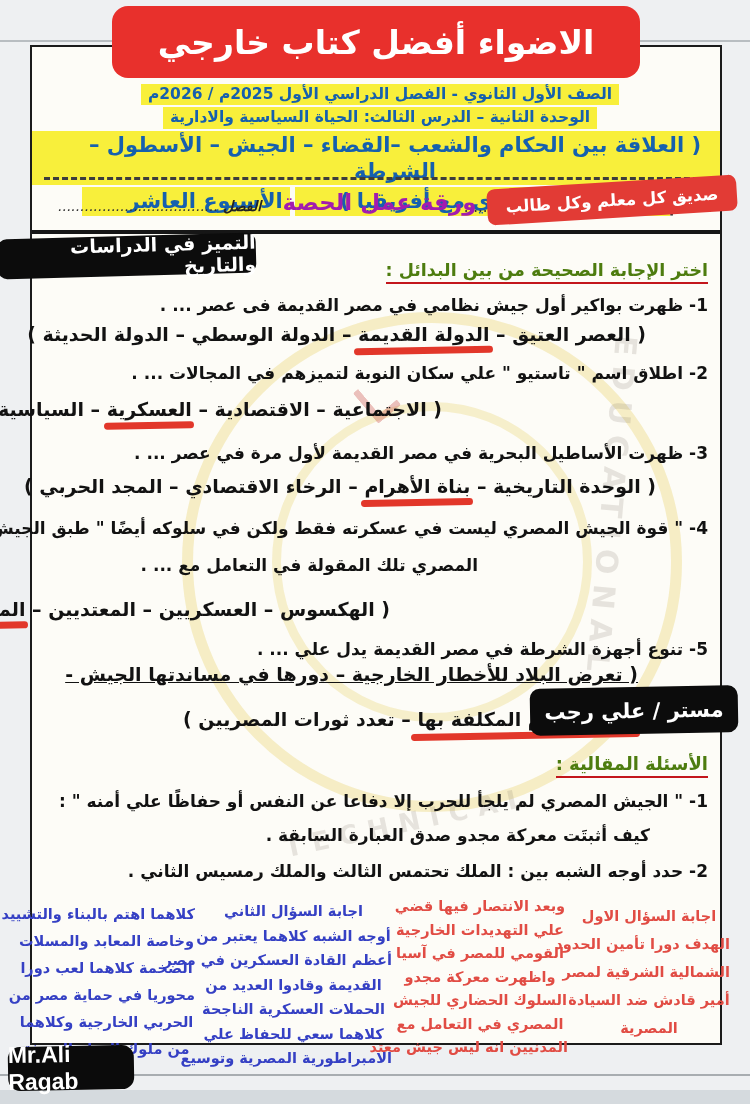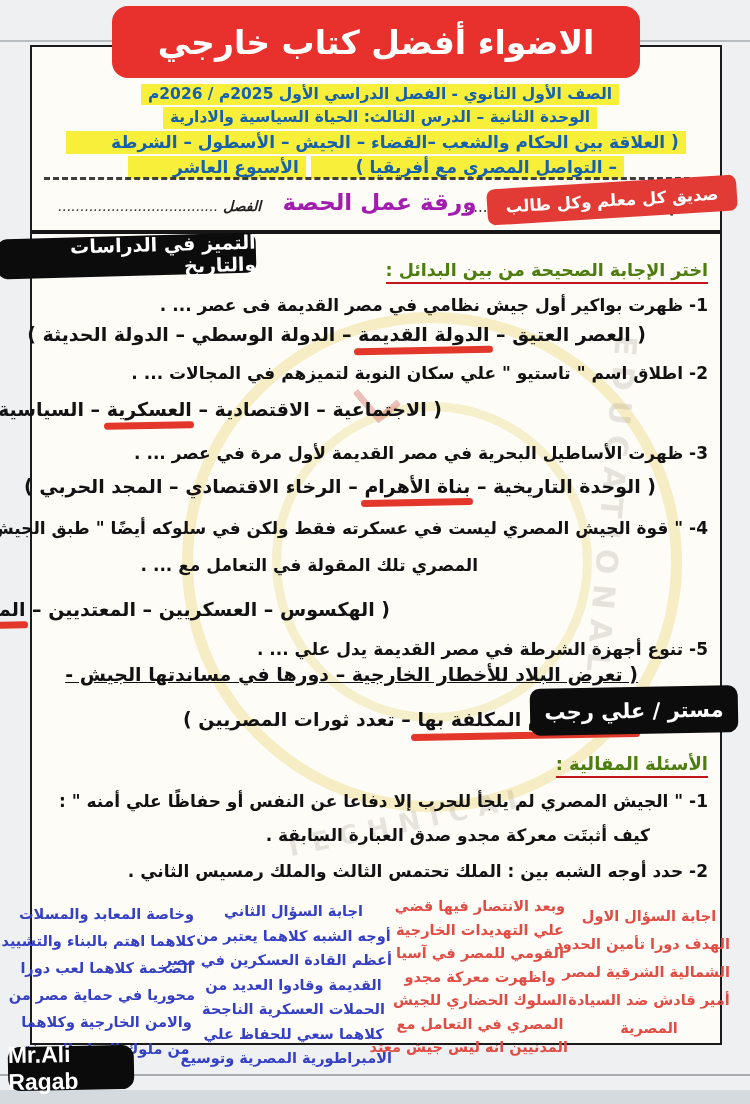--- a/index.html
+++ b/index.html
@@ -62,21 +62,21 @@
     font-family:"Liberation Sans", sans-serif;
     display:flex; align-items:center; justify-content:center;
     transform:rotate(-1deg);
   }
 
   
   .header-block { position:absolute; left:0; top:36px; width:100%; text-align:center; z-index:2; direction:rtl; }
   .hl { display:inline-block; background:#f8ef3b; color:#1660ae; font-weight:bold;
         padding:1px 7px; margin:1px 0; line-height:1.25; }
   .hl-s { font-size:15.5px;margin-left:8px; }
-  .hl-b { font-size:17px;padding-left:45px; }
+  .hl-b { font-size:21px;padding-left:45px; }
 
   
   .dashed-line { position:absolute; left:12px; right:12px; top:130px; border-top:3px dashed #3d3d3d; z-index:2; }
   .solid-line  { position:absolute; left:0; right:0; top:183px; height:4px; background:#161616; z-index:2; }
 
   
   .ws-title { position:absolute; left:240px; top:142px; width:215px; text-align:center; z-index:3;
     color:#a21caf; font-weight:bold; font-size:23px; direction:rtl; }
   .name-field  { position:absolute; right:8px;  top:151px; z-index:2; direction:rtl; font-weight:bold; font-size:15px; color:#222; white-space:nowrap; }
   .class-field { position:absolute; left:26px;  top:151px; z-index:2; direction:rtl; font-weight:bold; font-size:14px; color:#222; white-space:nowrap;font-style:italic; }
@@ -199,24 +199,24 @@
   <div class="acol acol-blue c3">
     <div>اجابة السؤال الثاني</div>
     <div>أوجه الشبه كلاهما يعتبر من</div>
     <div>أعظم القادة العسكرين في مصر</div>
     <div>القديمة وقادوا العديد من</div>
     <div>الحملات العسكرية الناجحة</div>
     <div>كلاهما سعي للحفاظ علي</div>
     <div>الامبراطورية المصرية وتوسيع</div>
   </div>
   <div class="acol acol-blue c4">
+    <div>كلاهما اهتم بالبناء والتشييد</div>
     <div>وخاصة المعابد والمسلات</div>
-    <div>كلاهما اهتم بالبناء والتشييد</div>
     <div>الضخمة كلاهما لعب دورا</div>
     <div>محوريا في حماية مصر من</div>
-    <div>والامن الخارجية وكلاهما</div>
+    <div>الحربي الخارجية وكلاهما</div>
     <div>من ملوك الدولة الحديثة</div>
   </div>
 </div>
 
 <div class="banner">الاضواء أفضل كتاب خارجي</div>
 <div class="footer-line"></div>
 <div class="signature-badge">Mr.Ali Ragab</div>
 
 </body></html>

